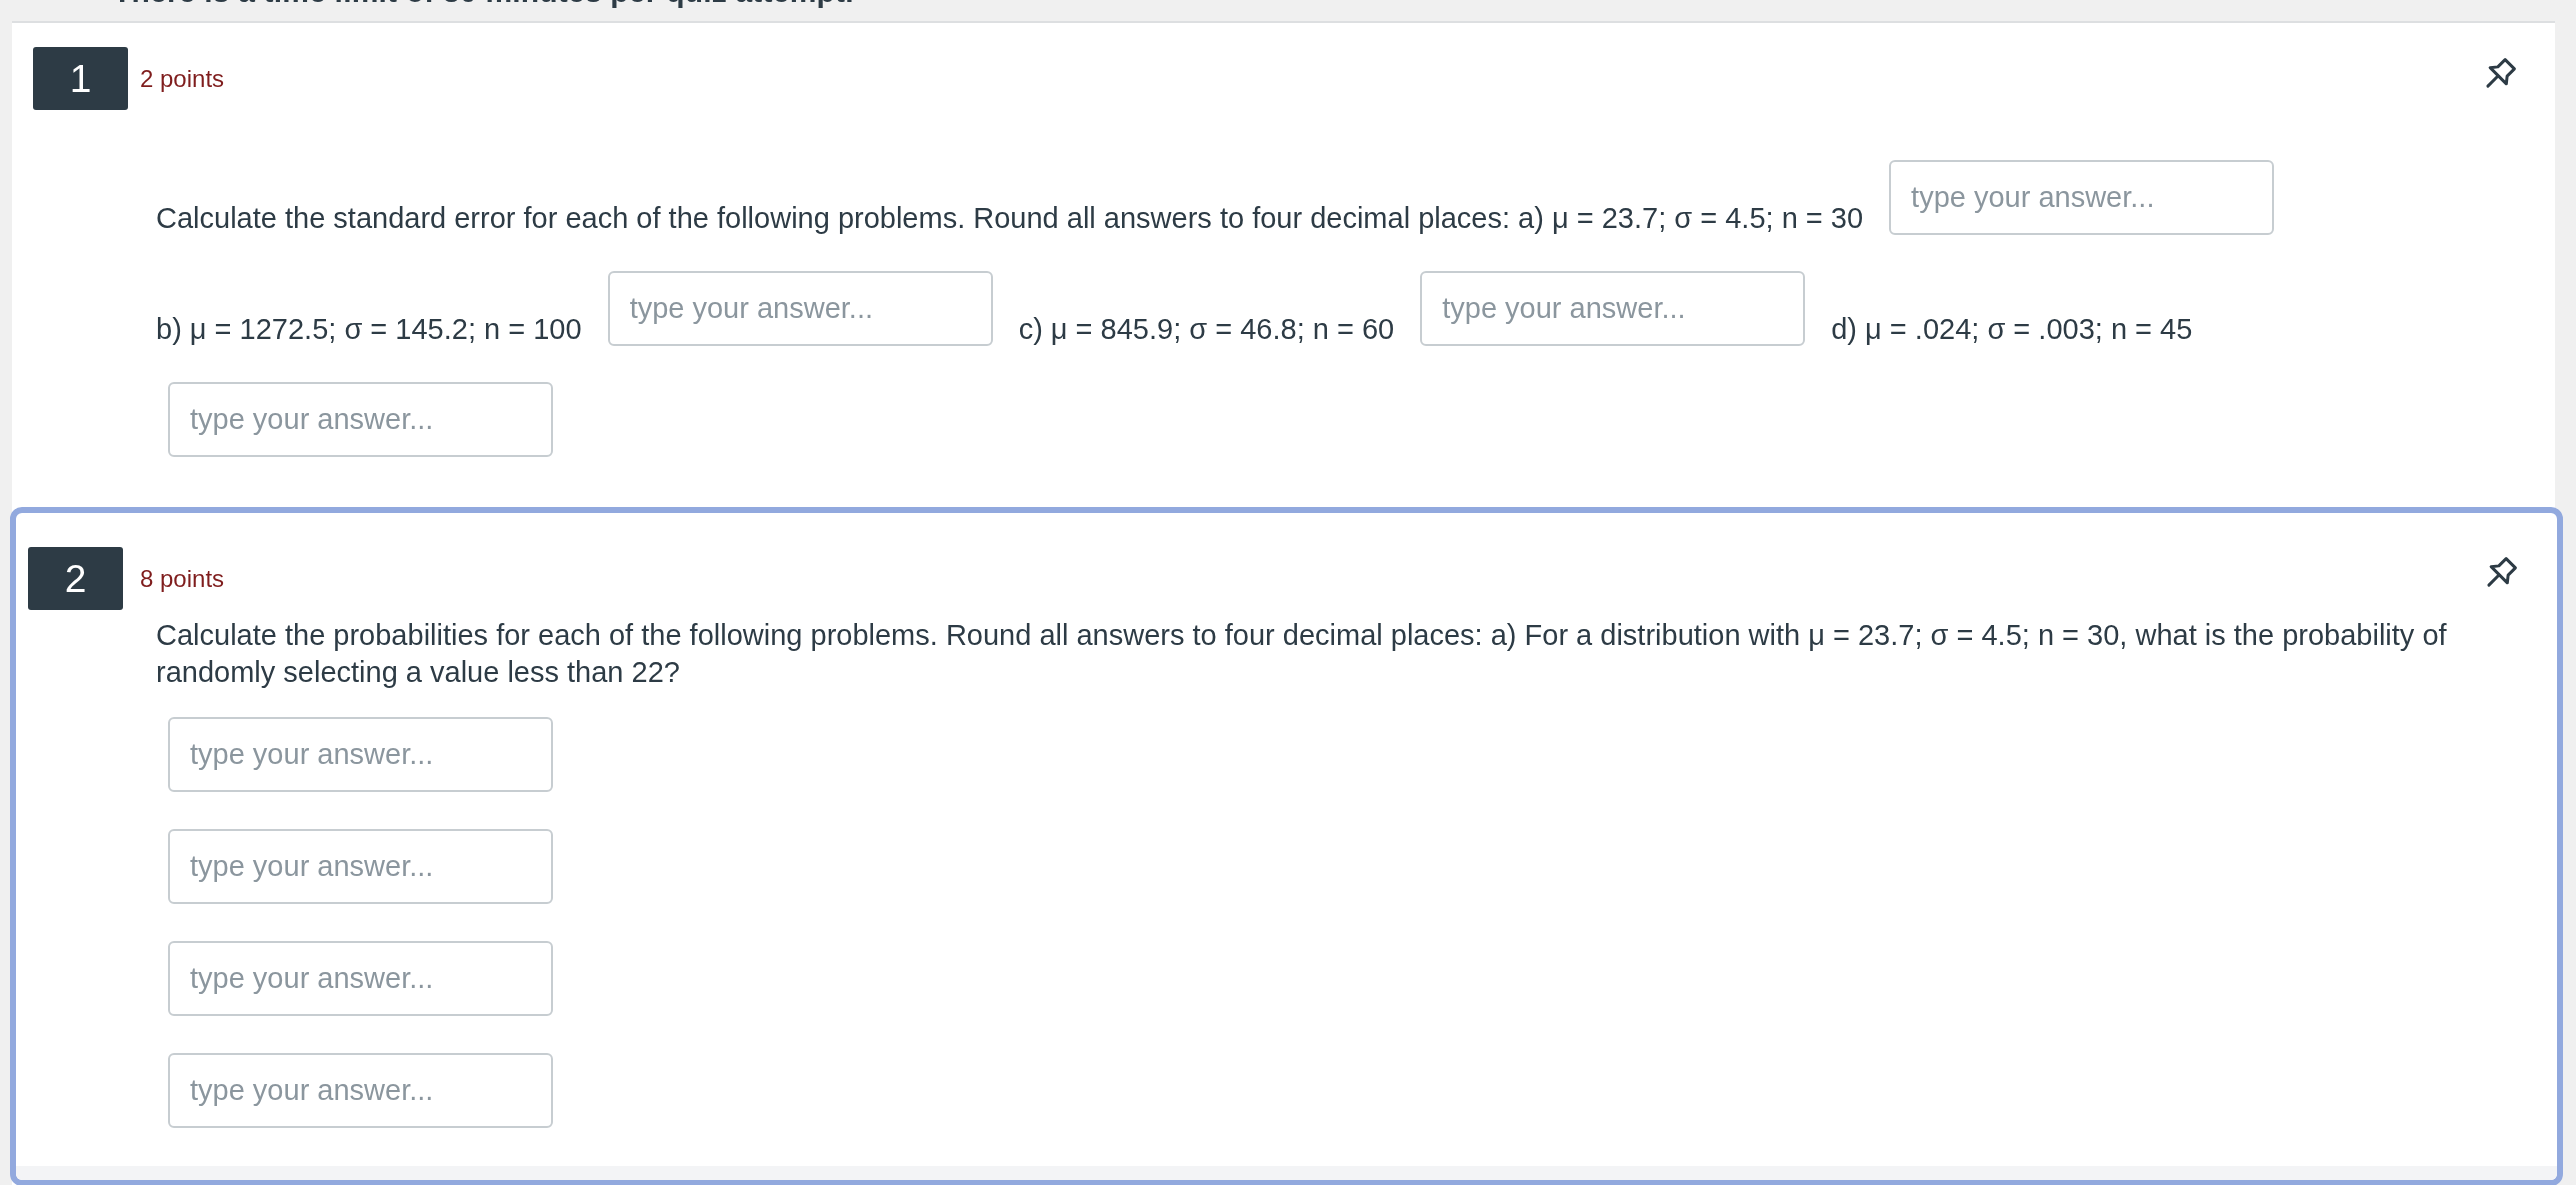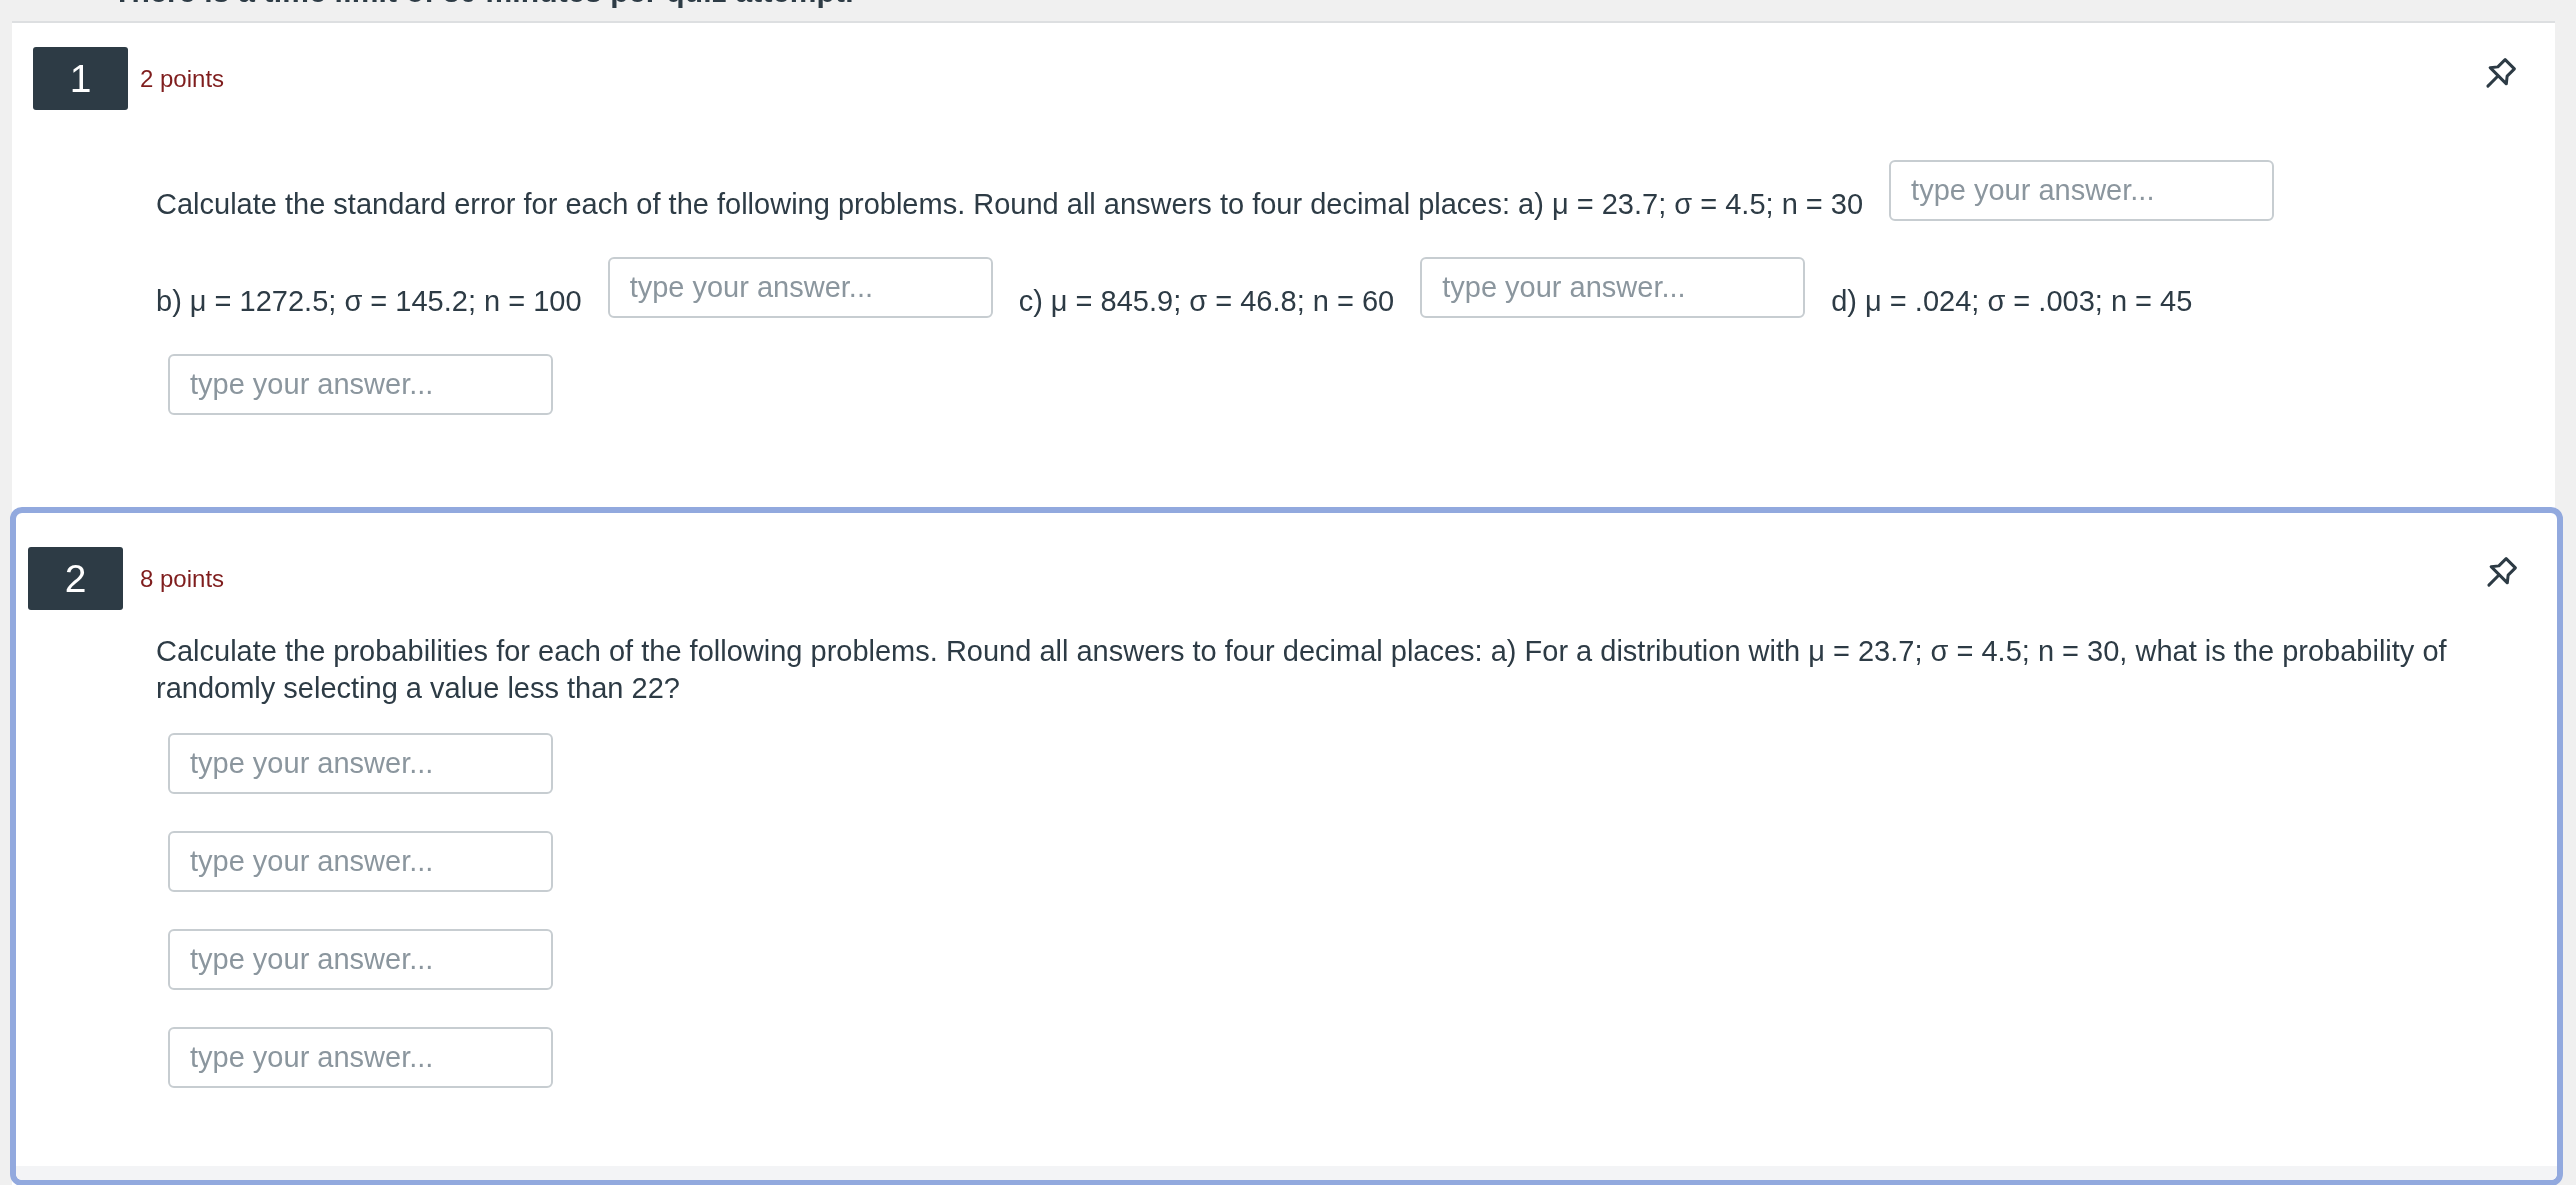--- a/index.html
+++ b/index.html
@@ -80,21 +80,21 @@
     white-space: nowrap;
   }
   .para {
     font-size: 29px;
     line-height: 37px;
     max-width: 2299px;
     color: #2D3B45;
     margin: 0 0 26px 0;
   }
   .ans {
-    width: 385px; height: 61px;
+    width: 385px; height: 75px;
     flex: 0 0 385px;
     border: 2px solid #C7CDD1;
     border-radius: 6px;
     background: #ffffff;
     font-family: inherit;
     font-size: 29px;
     color: #2D3B45;
     padding: 0 20px;
     margin: 0 26px;
     outline: none;
@@ -169,21 +169,21 @@
     <div class="points" style="left:124px; top:50px;">8 points</div>
     <button class="pin-btn" style="left:2461px; top:39px;">
       <svg width="45" height="45" viewBox="0 0 24 24">
         <g fill="none" stroke="currentColor" stroke-width="1.6" stroke-linecap="round" stroke-linejoin="round">
           <path d="M8.5 3.5 h7 v5.5 l2.6 3.2 h-12.2 l2.6 -3.2 z"></path>
           <path d="M12 12.4 v7.6"></path>
         </g>
       </svg>
     </button>
 
-    <div class="qbody" id="q2-body" style="left:140px; top:120px; width:2368px;">
+    <div class="qbody" id="q2-body" style="left:140px; top:104px; width:2368px;">
       <p class="para">Calculate the probabilities for each of the following problems. Round all answers to four decimal places: a) For a distribution with μ = 23.7; σ = 4.5; n = 30, what is the probability of randomly selecting a value less than 22?</p>
 
       <div class="qrow">
         <input class="ans" type="text" placeholder="type your answer..." style="">
       </div>
       <div class="qrow">
         <input class="ans" type="text" placeholder="type your answer..." style="">
       </div>
       <div class="qrow">
         <input class="ans" type="text" placeholder="type your answer..." style="">

